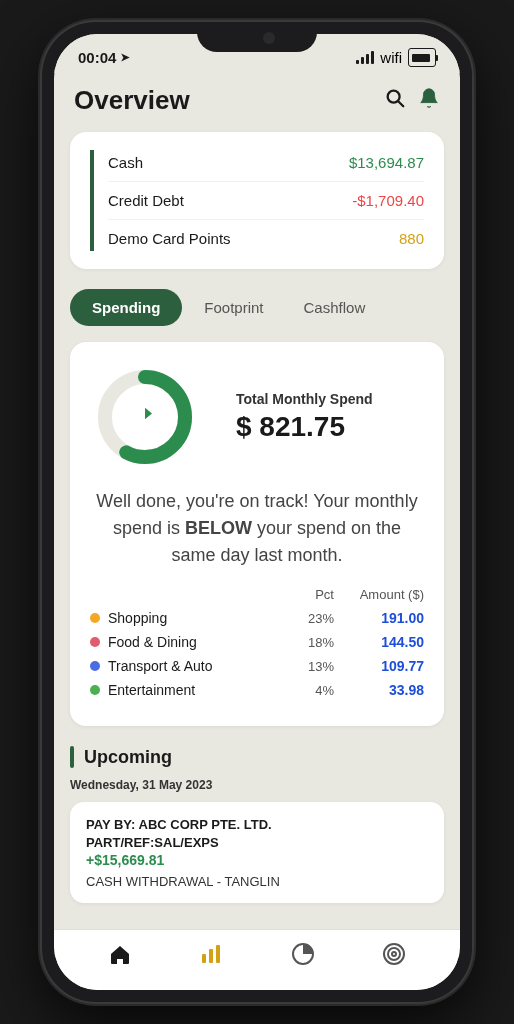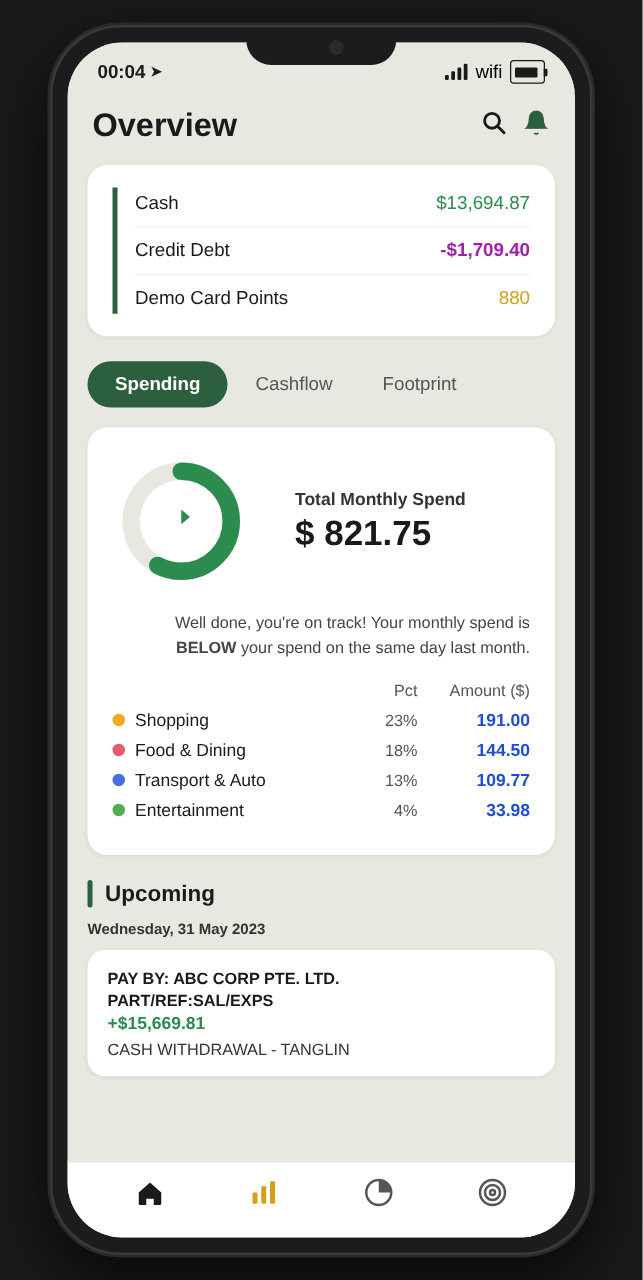--- a/index.html
+++ b/index.html
@@ -123,21 +123,21 @@
       border-radius: 16px;
       padding: 18px 20px;
       margin-bottom: 20px;
       box-shadow: 0 1px 4px rgba(0,0,0,0.06);
     }
     .summary-label {
       font-size: 15px;
       color: #1a1a1a;
     }
     .summary-value-green { font-size: 15px; color: #2c8c4e; font-weight: 500; }
-    .summary-value-red { font-size: 15px; color: #a21caf; font-weight: 700; }
+    .summary-value-red { font-size: 15px; color: #ef4444; font-weight: 400; }
     .summary-value-gold { font-size: 15px; color: #d4a017; font-weight: 500; }
 
     .summary-divider {
       border: none;
       border-top: 1px solid #f0f0f0;
       margin: 6px 0;
     }
 
     
     .tabs {
@@ -203,25 +203,25 @@
       font-weight: 600;
       margin-bottom: 4px;
     }
     .spending-amount {
       font-size: 28px;
       font-weight: 700;
       color: #1a1a1a;
     }
 
     .spending-message {
-      font-size: 13px;
+      font-size: 18px;
       color: #444;
       line-height: 1.5;
       margin-bottom: 18px;
-      text-align: right;
+      text-align: center;
     }
     .spending-message strong {
       font-weight: 700;
     }
 
     
     .category-table {
       width: 100%;
     }
     .category-header {
@@ -415,24 +415,24 @@
             <span class="summary-value-gold">880</span>
           </div>
         </div>
       </div>
 
       <div class="tabs">
         <div class="tab-active">
           <span>Spending</span>
         </div>
         <div class="tab-inactive">
+          <span>Footprint</span>
+        </div>
+        <div class="tab-inactive">
           <span>Cashflow</span>
-        </div>
-        <div class="tab-inactive">
-          <span>Footprint</span>
         </div>
       </div>
 
       <div class="spending-card">
         <div class="spending-top">
 
           <div class="donut-container">
             <svg width="110" height="110" viewBox="0 0 110 110">
 
               <circle cx="55" cy="55" r="40" fill="none" stroke="#e8e8e0" stroke-width="14"></circle>

